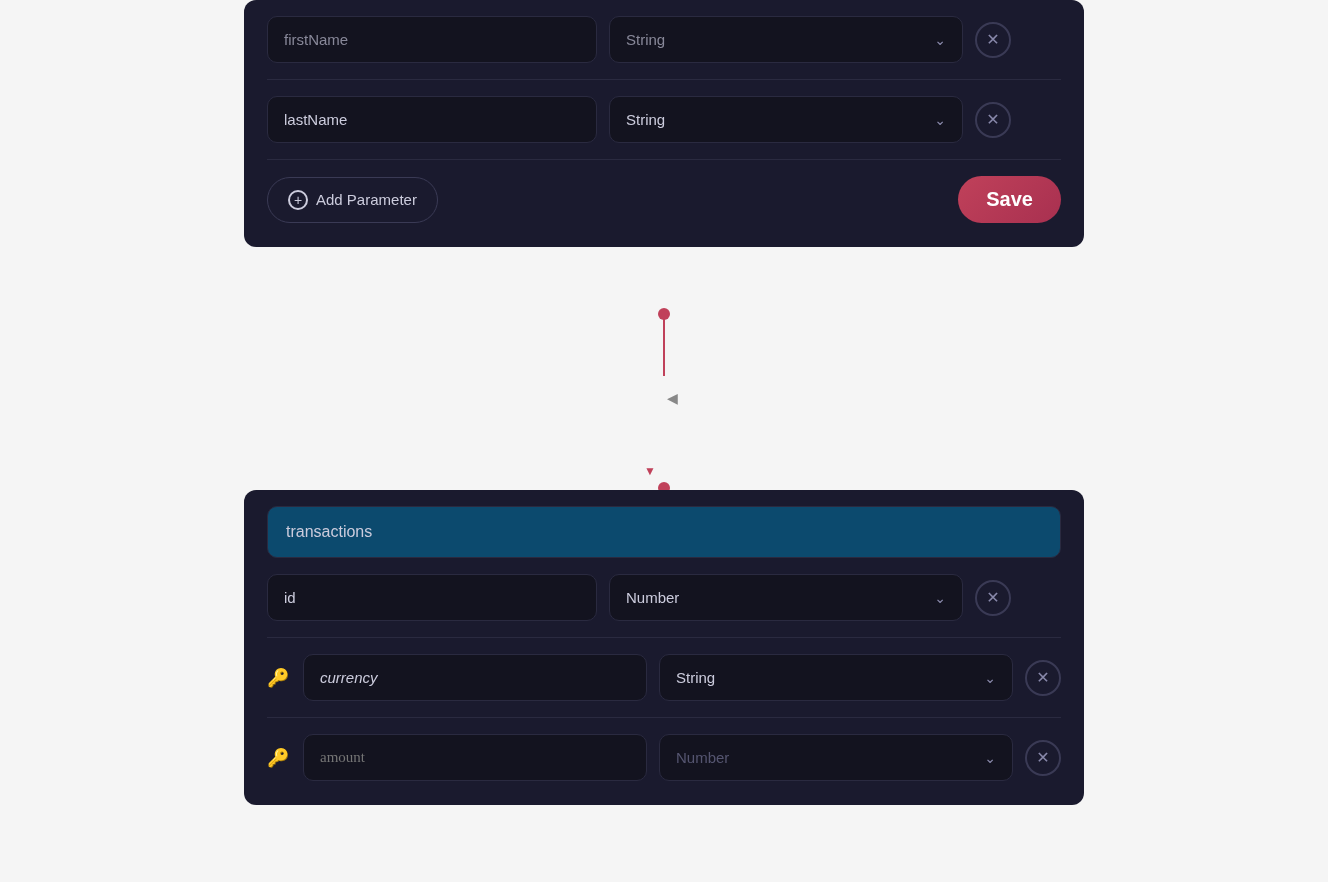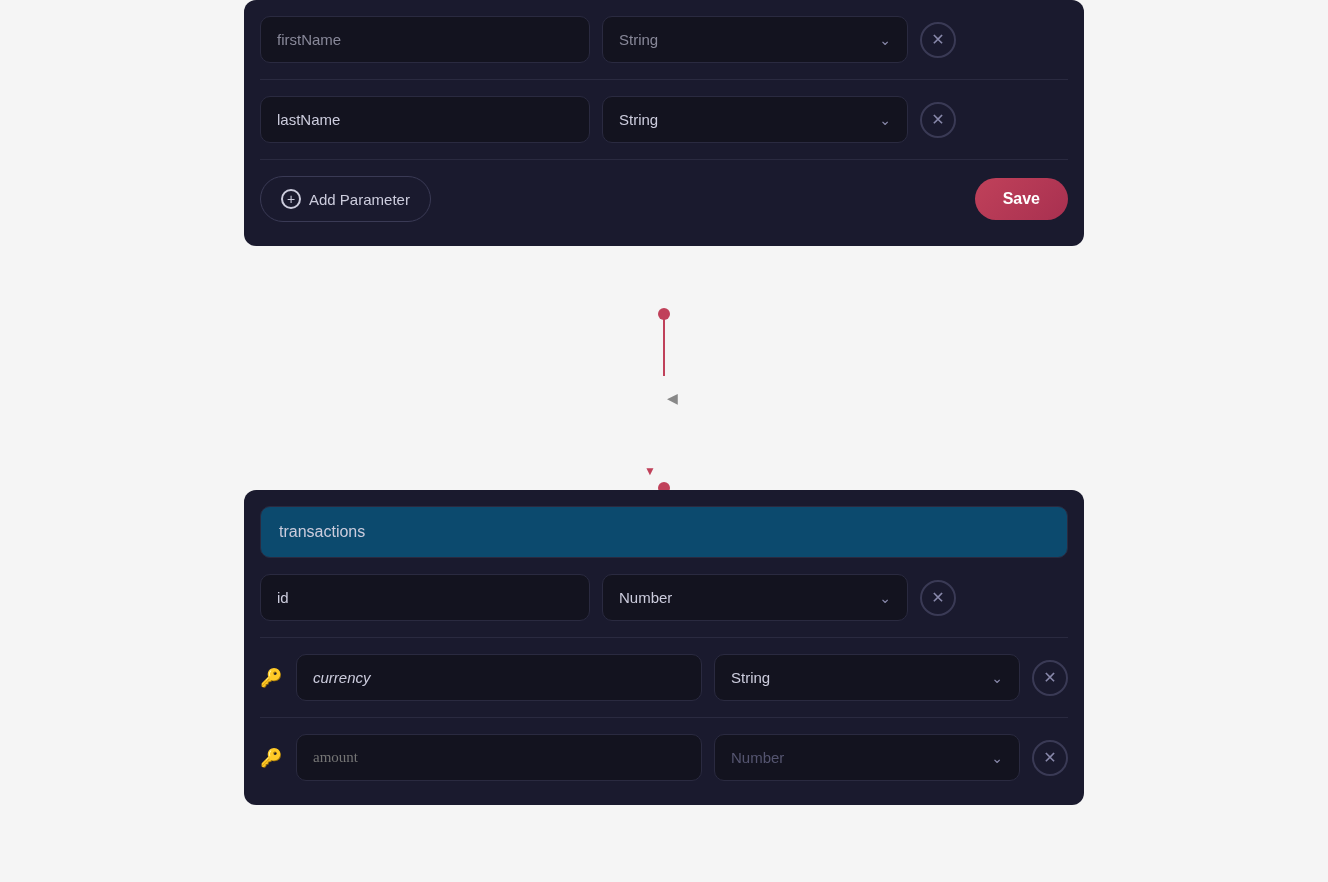--- a/index.html
+++ b/index.html
@@ -24,21 +24,21 @@
       width: 1328px;
       height: 882px;
       position: relative;
       background-color: #f5f5f5;
     }
 
     
     .card {
       background-color: #1a1a2e;
       border-radius: 12px;
-      padding: 16px 16px 24px;
+      padding: 16px 23px 24px;
       position: absolute;
       width: 840px;
     }
 
     .card-top {
       top: 0;
       left: 244px;
     }
 
     .card-bottom {
@@ -81,21 +81,21 @@
     .type-select {
       background-color: #13131f;
       border: 1px solid #2a2a40;
       border-radius: 10px;
       padding: 14px 16px;
       color: #ccccdd;
       font-size: 15px;
       display: flex;
       align-items: center;
       justify-content: space-between;
-      width: 306px;
+      width: 354px;
       flex: none;
       cursor: pointer;
     }
 
     .chevron-icon {
       color: #8888aa;
       font-size: 14px;
     }
 
     .close-btn {
@@ -137,21 +137,21 @@
       font-size: 14px;
       line-height: 1;
     }
 
     .save-btn {
       background: linear-gradient(135deg, #c0415a, #a83050);
       border: none;
       border-radius: 24px;
       padding: 12px 28px;
       color: white;
-      font-size: 16px;
+      font-size: 20px;
       font-weight: 600;
       cursor: pointer;
       margin-left: auto;
     }
 
     .action-row {
       display: flex;
       align-items: center;
       margin-top: 16px;
     }

